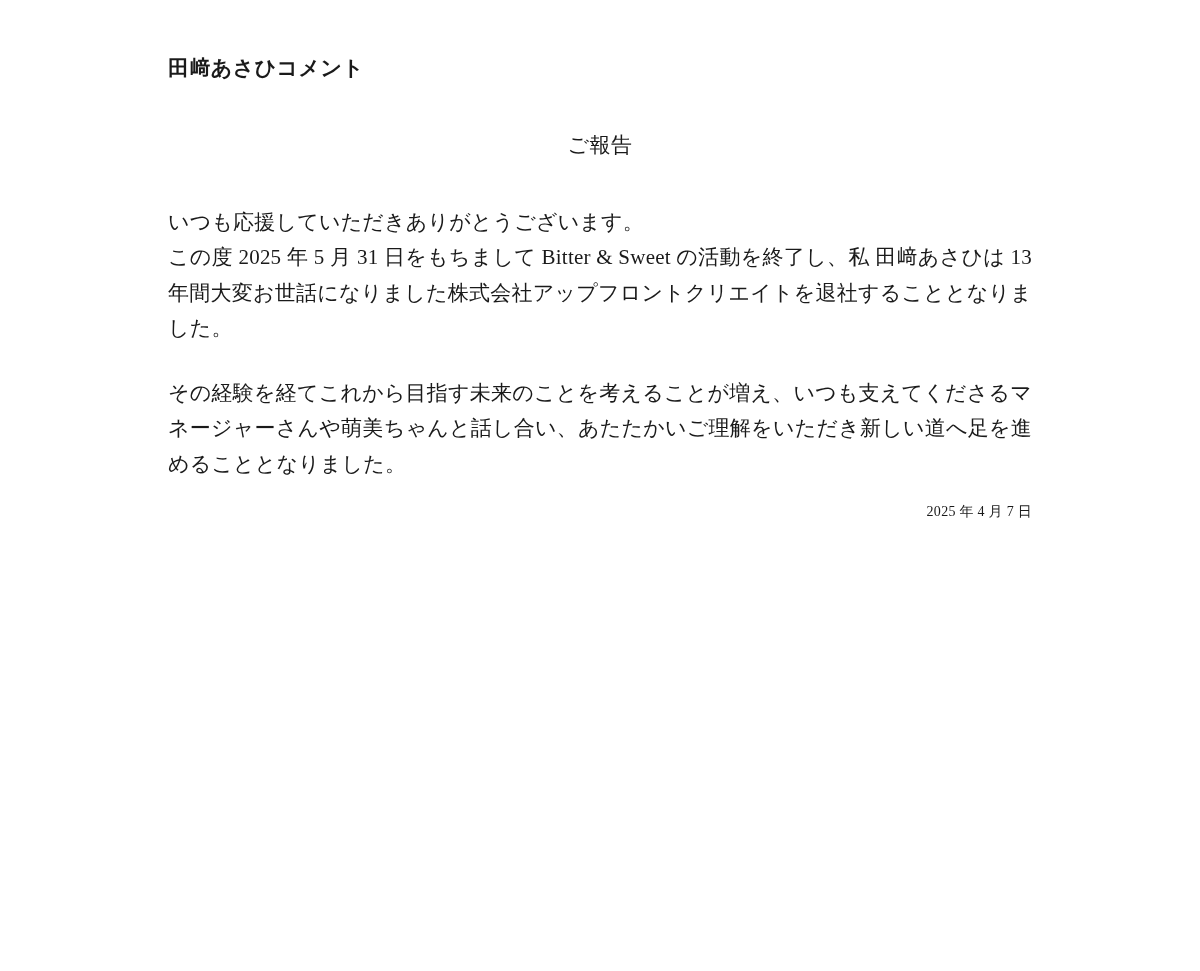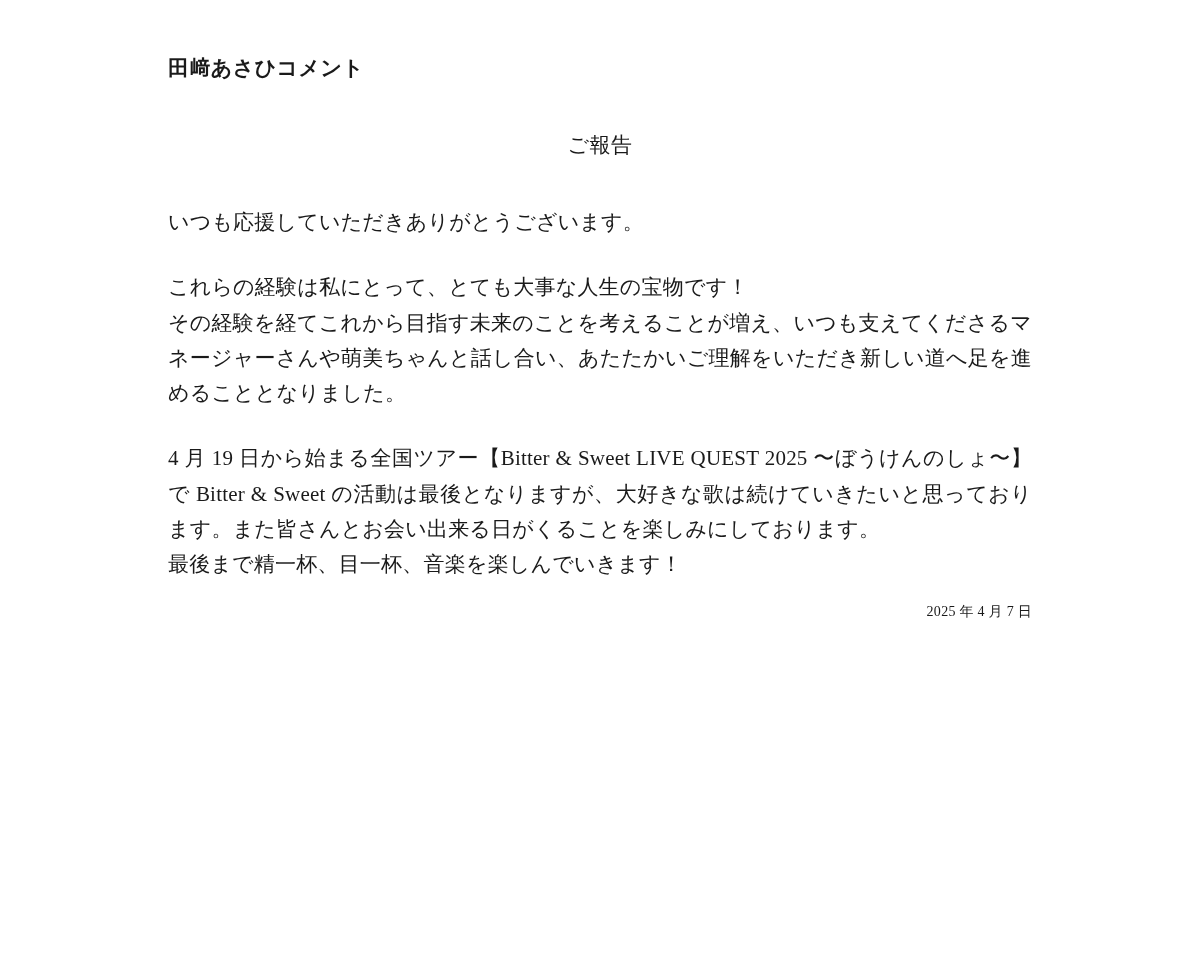--- a/index.html
+++ b/index.html
@@ -68,30 +68,26 @@
 
 <div class="page">
   <div class="doc-body">
 
     <h1 class="title">田﨑あさひコメント</h1>
 
     <div class="subject">ご報告</div>
 
     <p class="para">
       <span class="ln">いつも応援していただきありがとうございます。</span>
+      <span class="ln">この度 2025 年 5 月 31 日をもちまして Bitter &amp; Sweet の活動を終了し、私 田﨑あさひは 13 年間大変お世話になりました株式会社アップフロントクリエイトを退社することとなりました。</span>
     </p>
 
     <p class="para">
-      <span class="ln">これらの経験は私にとって、とても大事な人生の宝物です！</span>
       <span class="ln">その経験を経てこれから目指す未来のことを考えることが増え、いつも支えてくださるマネージャーさんや萌美ちゃんと話し合い、あたたかいご理解をいただき新しい道へ足を進めることとなりました。</span>
     </p>
 
-    <p class="para">
-      <span class="ln">4 月 19 日から始まる全国ツアー【Bitter &amp; Sweet LIVE QUEST 2025 〜ぼうけんのしょ〜】で Bitter &amp; Sweet の活動は最後となりますが、大好きな歌は続けていきたいと思っております。また皆さんとお会い出来る日がくることを楽しみにしております。</span>
-      <span class="ln">最後まで精一杯、目一杯、音楽を楽しんでいきます！</span>
-    </p>
 
     <div class="signature">
       <span class="ln">2025 年 4 月 7 日</span>
     </div>
 
   </div>
 </div>
 
 </body></html>

